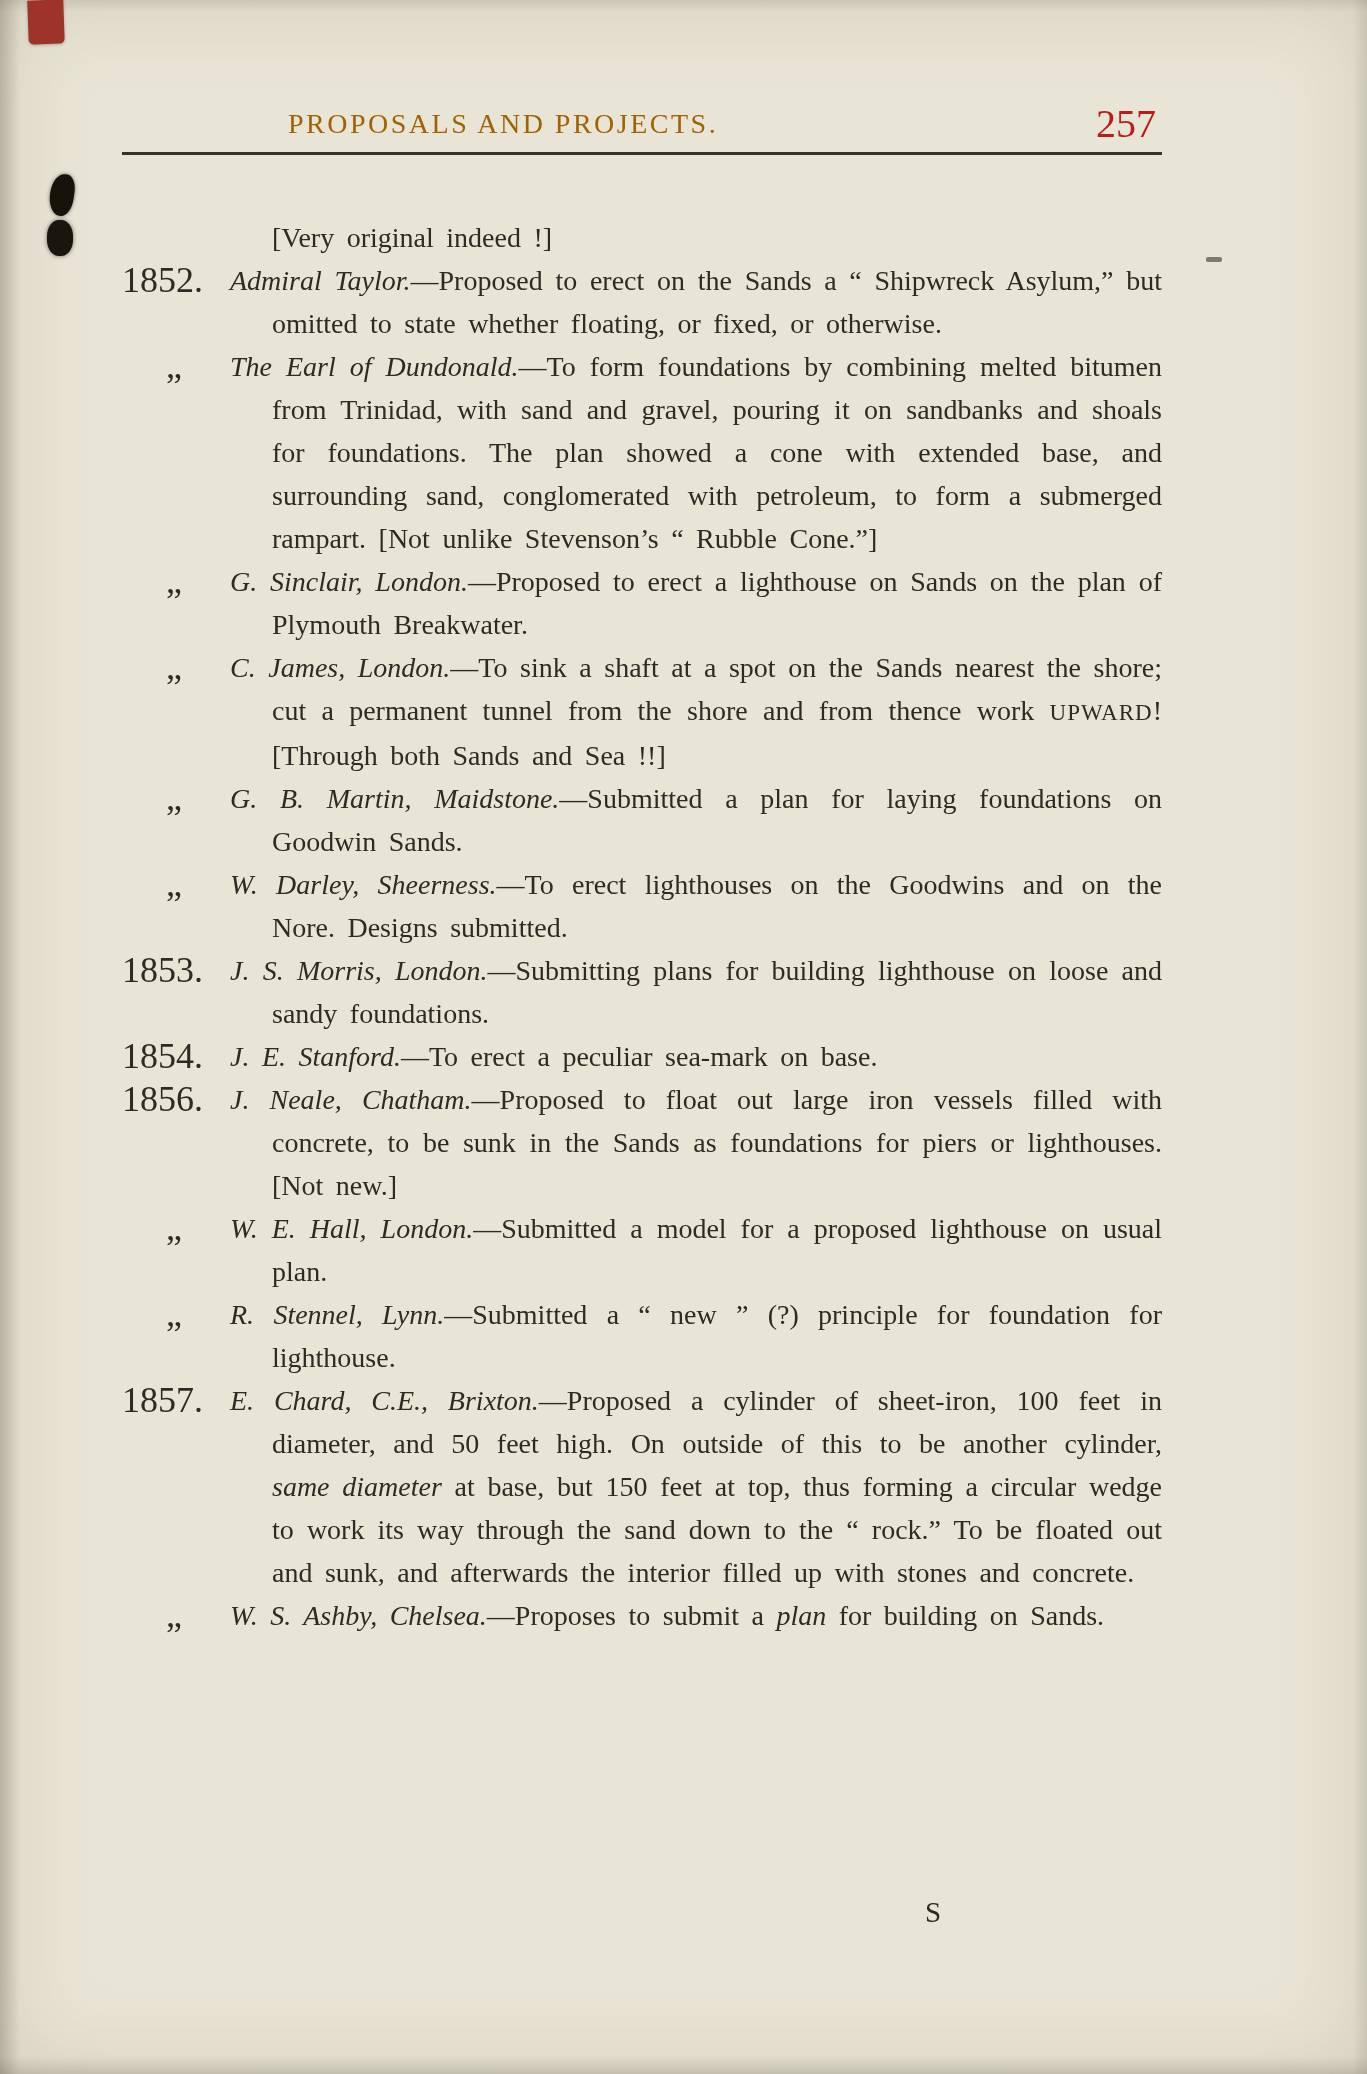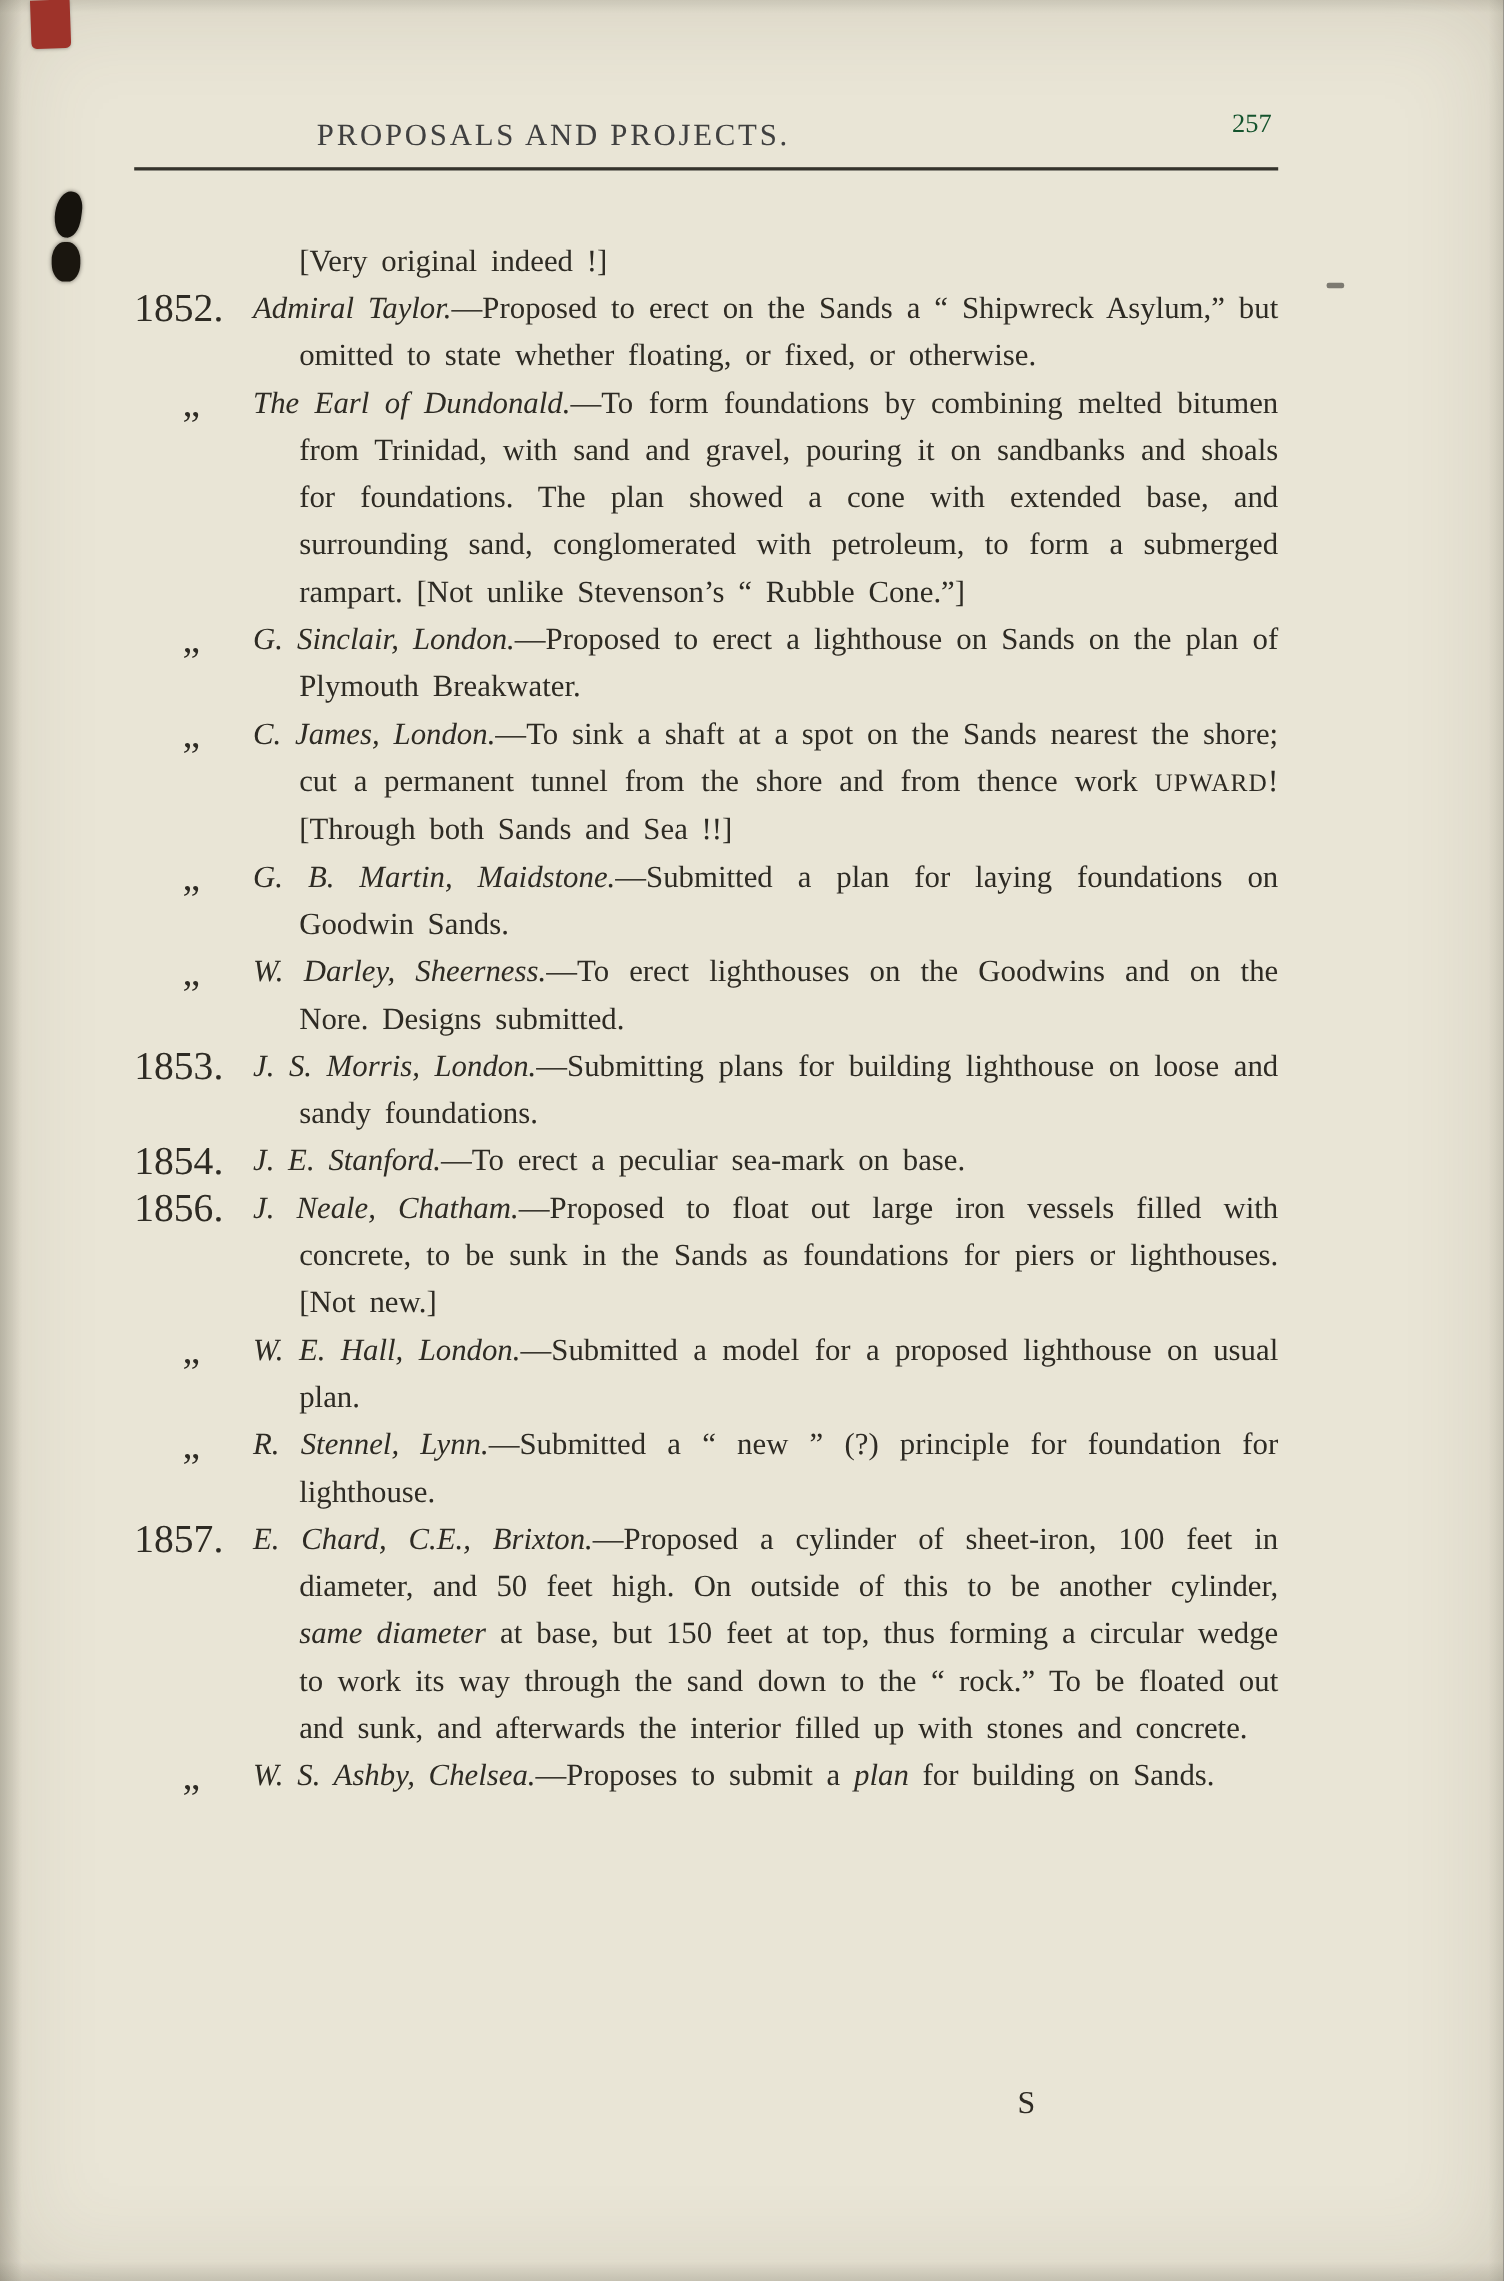--- a/index.html
+++ b/index.html
@@ -28,22 +28,22 @@
     background:#16130d;border-radius:50% 40% 45% 50%;transform:rotate(8deg);
     box-shadow:0 0 4px rgba(22,19,13,0.6);}
   .smudge-2{position:absolute;left:47px;top:220px;width:26px;height:36px;
     background:#1a160f;border-radius:45%;box-shadow:0 0 4px rgba(22,19,13,0.6);}
   .right-dash{position:absolute;left:1206px;top:257px;width:16px;height:5px;
     background:#6a675f;border-radius:2px;opacity:.85;}
 
   .content{position:absolute;left:122px;top:106px;width:1040px;}
   .header{position:relative;height:46px;}
   .header-title{position:absolute;left:166px;top:2px;font-size:28px;
-    letter-spacing:2.5px;color:#404040;white-space:nowrap;}
-  .page-number{position:absolute;right:6px;top:-6px;font-size:24px;color:#14532d;}
+    letter-spacing:2.5px;color:#a16207;white-space:nowrap;}
+  .page-number{position:absolute;right:6px;top:-6px;font-size:40px;color:#b91c1c;}
   .rule{border:none;border-top:3px solid #35332c;margin:0;}
 
   .entries{margin-top:18px;}
   .entry{display:flex;}
   .entry-label{flex:0 0 108px;width:108px;font-size:36px;line-height:43px;
     box-sizing:border-box;}
   .entry-label.ditto{padding-left:44px;}
   .entry-text{flex:1;text-align:justify;font-size:28px;line-height:43px;
     padding-left:42px;text-indent:-42px;word-spacing:5.5px;}
   .entry-text.cont{text-indent:0;}

